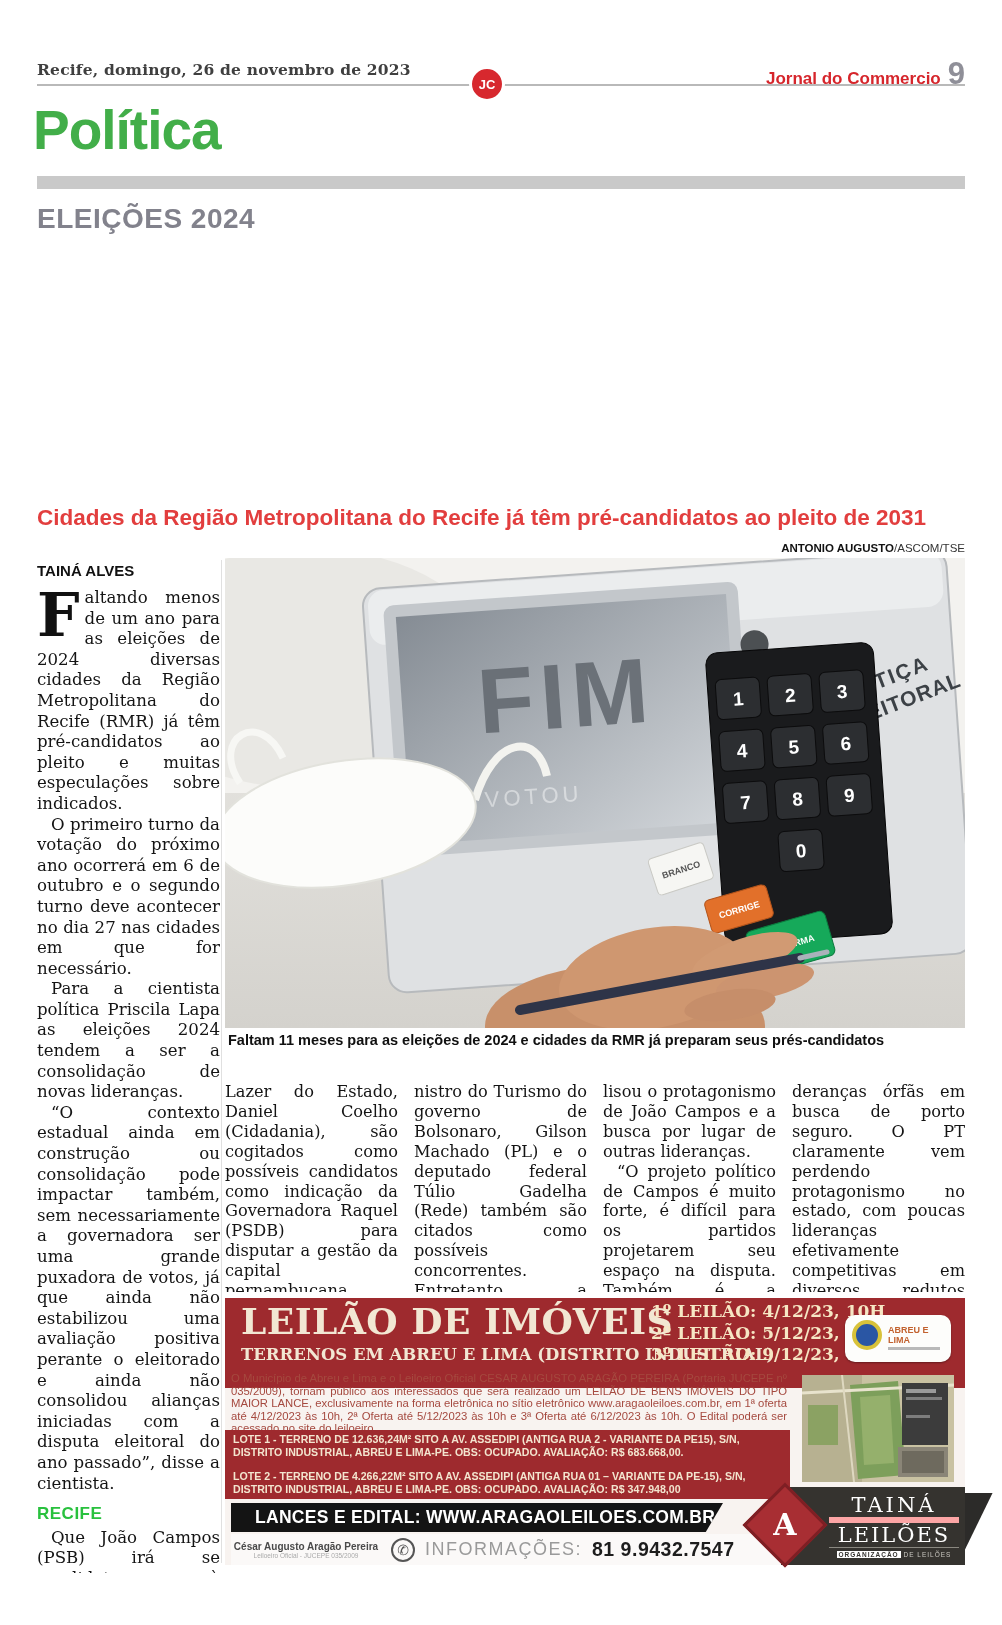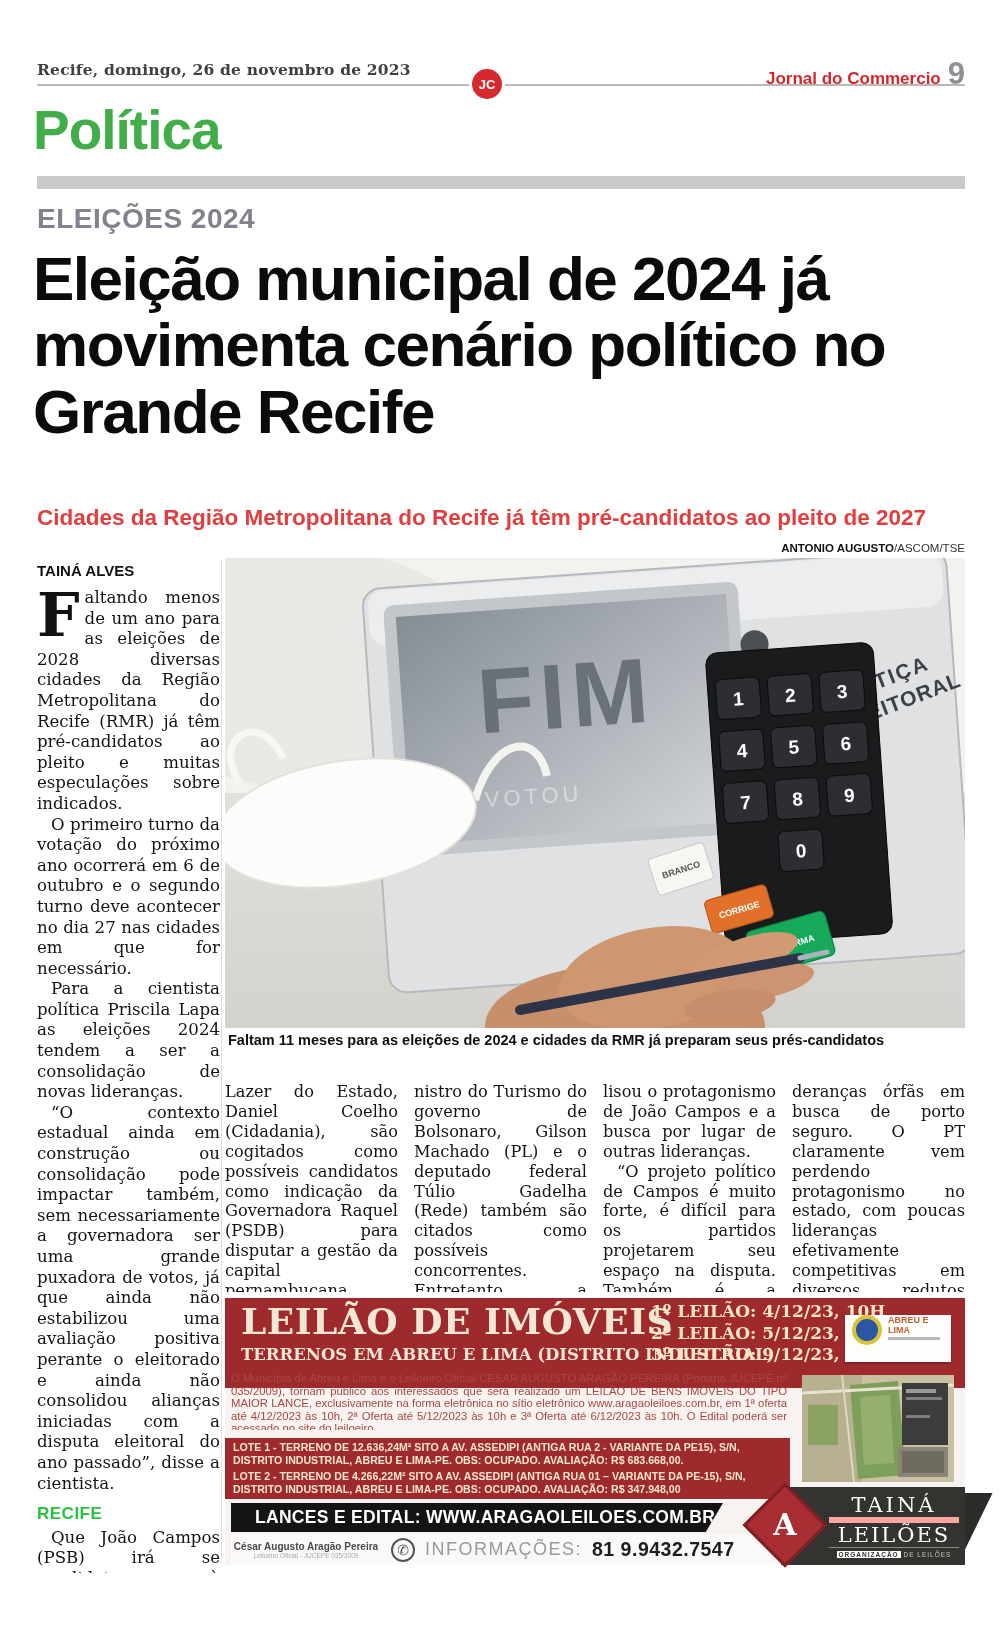--- a/index.html
+++ b/index.html
@@ -54,31 +54,31 @@
   
   .ad{left:225px;top:1298px;width:740px;height:267px;background:#f8f3f0;}
   .ad-header{position:absolute;left:0;top:0;width:740px;height:90px;background:#9e2a2e;}
   .ad-title{position:absolute;left:16px;top:2px;font-family:"DejaVu Serif",serif;font-weight:800;
             font-size:36px;color:#f2e7d3;letter-spacing:.5px;}
   .ad-subtitle{position:absolute;left:16px;top:47px;font-family:"DejaVu Serif",serif;font-weight:800;
                font-size:16.5px;color:#f2e7d3;}
   .ad-dates{position:absolute;left:426px;top:3px;font-family:"DejaVu Serif",serif;font-weight:800;
             font-size:17px;line-height:21.5px;color:#f6e6c4;}
   .ad-badge{position:absolute;left:620px;top:17px;width:106px;height:47px;background:#fdfdfb;
-            border-radius:0;box-shadow:0 1px 2px rgba(0,0,0,.35);display:flex;align-items:flex-start;
-            gap:6px;padding:0 7px;box-sizing:border-box;}
+            border-radius:10px;box-shadow:0 1px 2px rgba(0,0,0,.35);display:flex;align-items:flex-end;
+            gap:6px;padding:12px 7px;box-sizing:border-box;}
   .seal{width:30px;height:30px;border-radius:50%;background:#2a56a4;border:4px solid #d8c23a;
         box-sizing:border-box;flex:0 0 30px;}
   .badge-txt{font-size:9px;font-weight:800;color:#c2622f;line-height:10px;}
   .badge-sub{width:52px;height:3px;background:#b9b9b9;margin-top:2px;}
   .ad-body{position:absolute;left:6px;top:74px;width:556px;height:58px;overflow:hidden;
            font-size:11.3px;line-height:12.6px;color:#a5493f;text-align:justify;}
   .lote{position:absolute;left:0;width:565px;background:#9e2a2e;color:#f3e5cf;font-weight:800;
         font-size:10.6px;line-height:12.6px;padding:3px 8px;box-sizing:border-box;}
-  .lote1{top:140px;height:38px;}
+  .lote1{top:132px;height:38px;}
   .lote2{top:169px;height:32px;}
   .lances{position:absolute;left:6px;top:205px;width:492px;height:29px;background:#141414;color:#fff;
           font-weight:800;font-size:17.5px;line-height:29px;padding-left:24px;box-sizing:border-box;
           clip-path:polygon(0 0,100% 0,96.5% 100%,0 100%);letter-spacing:.3px;}
   .ad-diag{position:absolute;left:640px;top:195px;width:110px;height:72px;background:#2c2b29;
            transform:skewX(-26deg);}
   .contact{position:absolute;left:6px;top:236px;width:556px;height:31px;background:#fbf9f8;
            display:flex;align-items:center;gap:10px;}
   .auct{width:150px;text-align:center;}
   .auct-name{font-size:10px;font-weight:800;color:#4a4a4a;}
@@ -112,31 +112,30 @@
   <div class="abs jc-badge">JC</div>
   <div class="abs brand-wrap">
     <span class="brand">Jornal do Commercio</span>
     <span class="pageno">9</span>
   </div>
 
   <div class="abs section-title">Política</div>
   <div class="abs graybar"></div>
   <div class="abs kicker">ELEIÇÕES 2024</div>
 
-  <h1 class="abs headline" style="margin:0;">Eleição municipal de 2024 já movimenta cenário político no Grande Recife</h1>
-  <div class="abs subhead">Cidades da Região Metropolitana do Recife já têm pré-candidatos ao pleito de 2027</div>
+  <div class="abs subhead">Cidades da Região Metropolitana do Recife já têm pré-candidatos ao pleito de 2031</div>
   <div class="abs credit">
     <b>ANTONIO AUGUSTO</b><span>/ASCOM/TSE</span>
   </div>
   <div class="abs byline">TAINÁ ALVES</div>
 
   <div class="abs vrule"></div>
 
   <div class="abs col1 serif">
-    <p><span class="dropcap">F</span><span>altando menos de um ano para as eleições de 2028 diversas cidades da Região Metropolitana do Recife (RMR) já têm pré-candidatos ao pleito e muitas especulações sobre indicados.</span></p>
+    <p><span class="dropcap">F</span><span>altando menos de um ano para as eleições de 2024 diversas cidades da Região Metropolitana do Recife (RMR) já têm pré-candidatos ao pleito e muitas especulações sobre indicados.</span></p>
     <p class="ind">O primeiro turno da votação do próximo ano ocorrerá em 6 de outubro e o segundo turno deve acontecer no dia 27 nas cidades em que for necessário.</p>
     <p class="ind">Para a cientista política Priscila Lapa as eleições 2024 tendem a ser a consolidação de novas lideranças.</p>
     <p class="ind">“O contexto estadual ainda em construção ou consolidação pode impactar também, sem necessariamente a governadora ser uma grande puxadora de votos, já que ainda não estabilizou uma avaliação positiva perante o eleitorado e ainda não consolidou alianças iniciadas com a disputa eleitoral do ano passado”, disse a cientista.</p>
     <div class="recife-h">RECIFE</div>
     <p class="ind">Que João Campos (PSB) irá se candidatar à reeleição não é novidade para nenhum eleitor, o ponto chave da candidatura dele é o cargo de vice que até o momento não foi divulgado. A atual vice-prefeita Isabella de Roldão (PDT) não é mais cogitada para o cargo no próximo pleito. O Partido dos Trabalhadores articula para que o vice de Campos seja do partido, com o objetivo de reforçar a aliança que é demostrada na presidência da república com Luiz Inácio Lula da Silva do PT e Geraldo Alckmin do PSB.</p>
 
   </div>
 
   <div class="abs photo">
     <svg width="740" height="470" viewBox="0 0 740 470">

